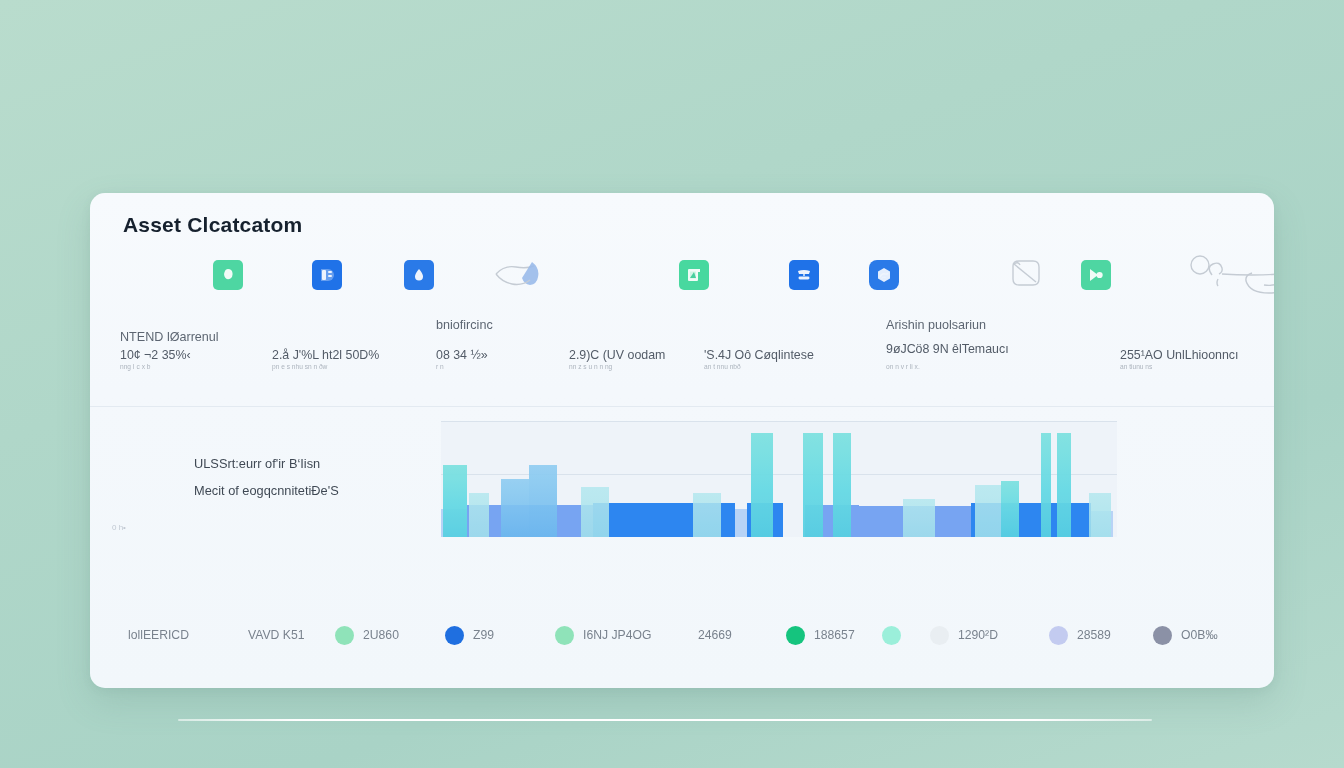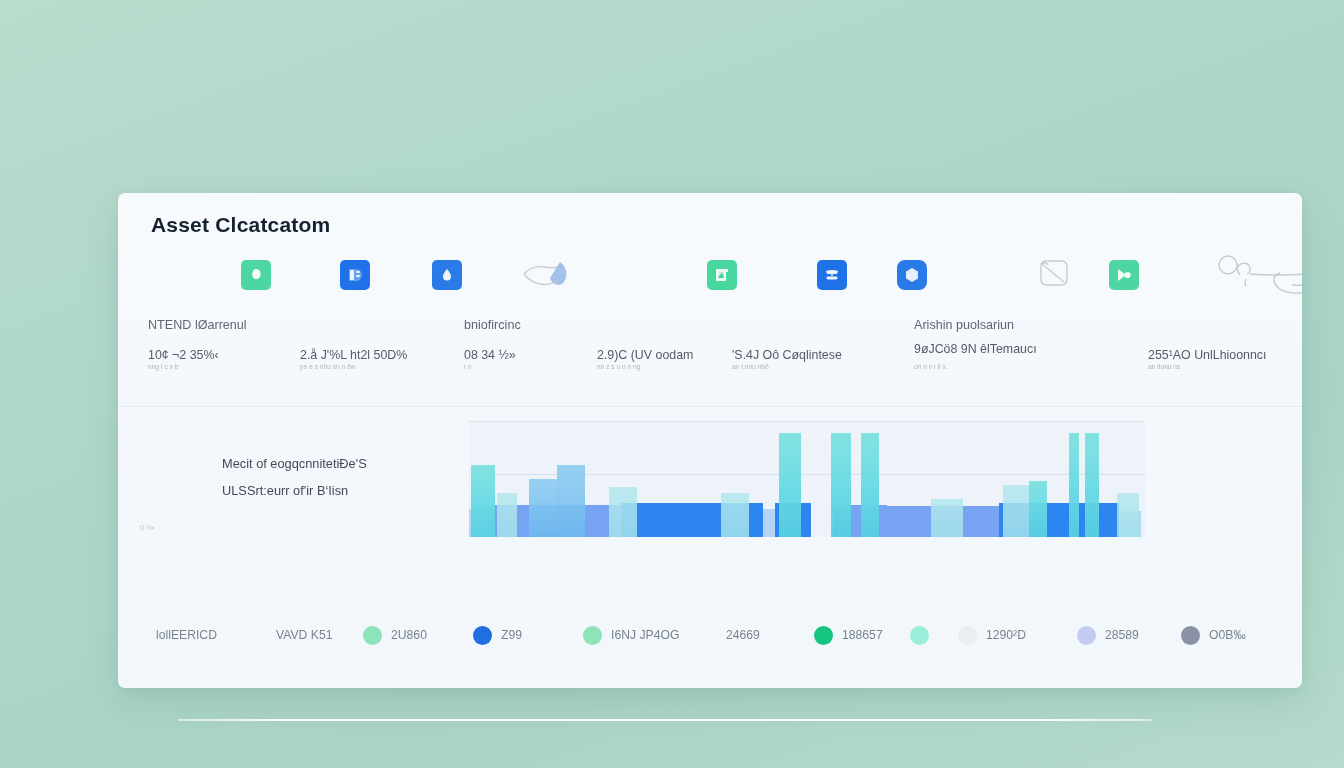--- a/index.html
+++ b/index.html
@@ -50,24 +50,23 @@
     filter: blur(.38px);
     opacity: .82;
   }
 
   
   #card {
     position: absolute;
     left: 90px; top: 193px;
     width: 1184px; height: 495px;
     background: linear-gradient(180deg, #f7fafd 0%, #f4f8fc 40%, #f2f7fb 100%);
-    border-radius: 7px;
+    border-radius: 15px;
     box-shadow: 0 14px 34px rgba(95,135,125,0.20), 0 2px 8px rgba(95,135,125,0.10);
     overflow: hidden;
-    margin-left: 28px;
   }
 
   #card-title {
     position: absolute;
     left: 33px; top: 20px;
     font-size: 21px;
     font-weight: 700;
     color: #16212e;
     letter-spacing: .2px;
   }
@@ -342,21 +341,21 @@
           <path d="M28 22 q-6 -8 1 -11 q7 -3 9 4 q1 4 -3 6"></path>
           <path d="M34 26 q-2 4 0 7"></path>
           <path d="M38 21 q30 2 58 0"></path>
           <path d="M96 14 q12 0 14 10 q-2 14 -22 16 q-22 1 -26 -12 q-1 -6 6 -8"></path>
           <path d="M80 32 q8 1 14 -1"></path>
         </svg>
       </div>
     </div>
 
     <div id="stat-row">
-      <div class="stat-head" style="left:30px;top:0">NTEND lØarrenul</div>
+      <div class="stat-head" style="left:30px;top:12px">NTEND lØarrenul</div>
       <div class="stat-head" style="left:346px;top:0">bniofircinc</div>
       <div class="stat-head" style="left:796px;top:0">Arishin puolsariun</div>
 
       <div class="stat-val" style="left:30px;top:30px">10¢ ¬2 35%‹</div>
       <div class="stat-sub" style="left:30px;top:45px">nng    I c x b</div>
 
       <div class="stat-val" style="left:182px;top:30px">2.å J'%L ht2l  50D%</div>
       <div class="stat-sub" style="left:182px;top:45px">pn e s nhu sn  n ðw</div>
 
       <div class="stat-val" style="left:346px;top:30px">08 34 ½»</div>
@@ -371,22 +370,22 @@
       <div class="stat-val" style="left:796px;top:24px">9øJCö8 9N êlTemaucı</div>
       <div class="stat-sub" style="left:796px;top:45px">on n v r li x.</div>
 
       <div class="stat-val" style="left:1030px;top:30px">255¹AO UnlLhioonncı</div>
       <div class="stat-sub" style="left:1030px;top:45px">an tiunu ns</div>
     </div>
 
     <div id="strip-divider"></div>
 
     <div id="chart-labels">
+      <div class="chart-label">ULSSrt:eurr of'ir B‘Iisn</div>
       <div class="chart-label">Mecit of eogqcnnitetiƉe'S</div>
-      <div class="chart-label">ULSSrt:eurr of'ir B‘Iisn</div>
     </div>
     <div id="chart-tick">0 h•</div>
 
     <div id="plot">
       <div class="gridline" style="top:0px"></div>
       <div class="gridline" style="top:53px"></div>
 
       <div class="band blue-pale" style="left:0px;  width:26px;  height:28px"></div>
       <div class="band blue-soft" style="left:26px; width:120px; height:32px"></div>
       <div class="band blue-soft" style="left:146px;width:6px;   height:32px"></div>

